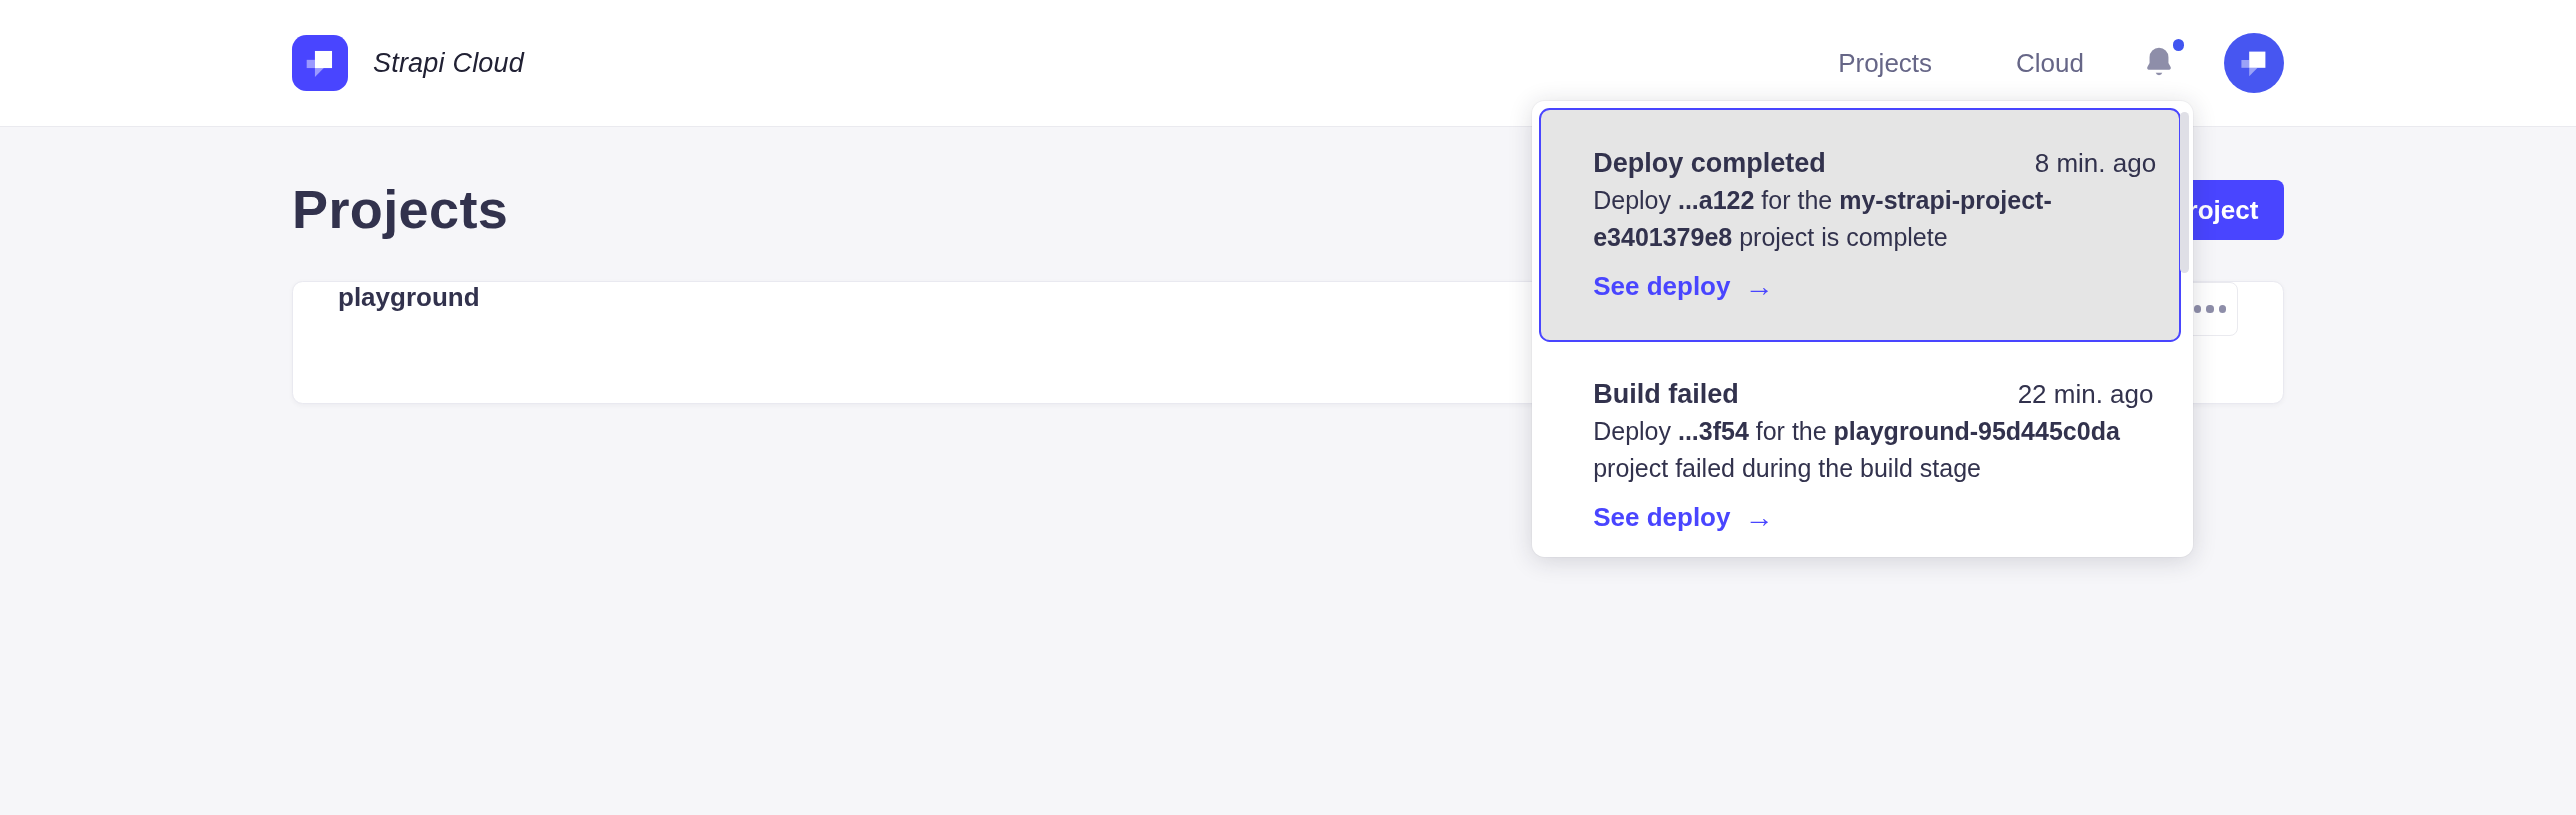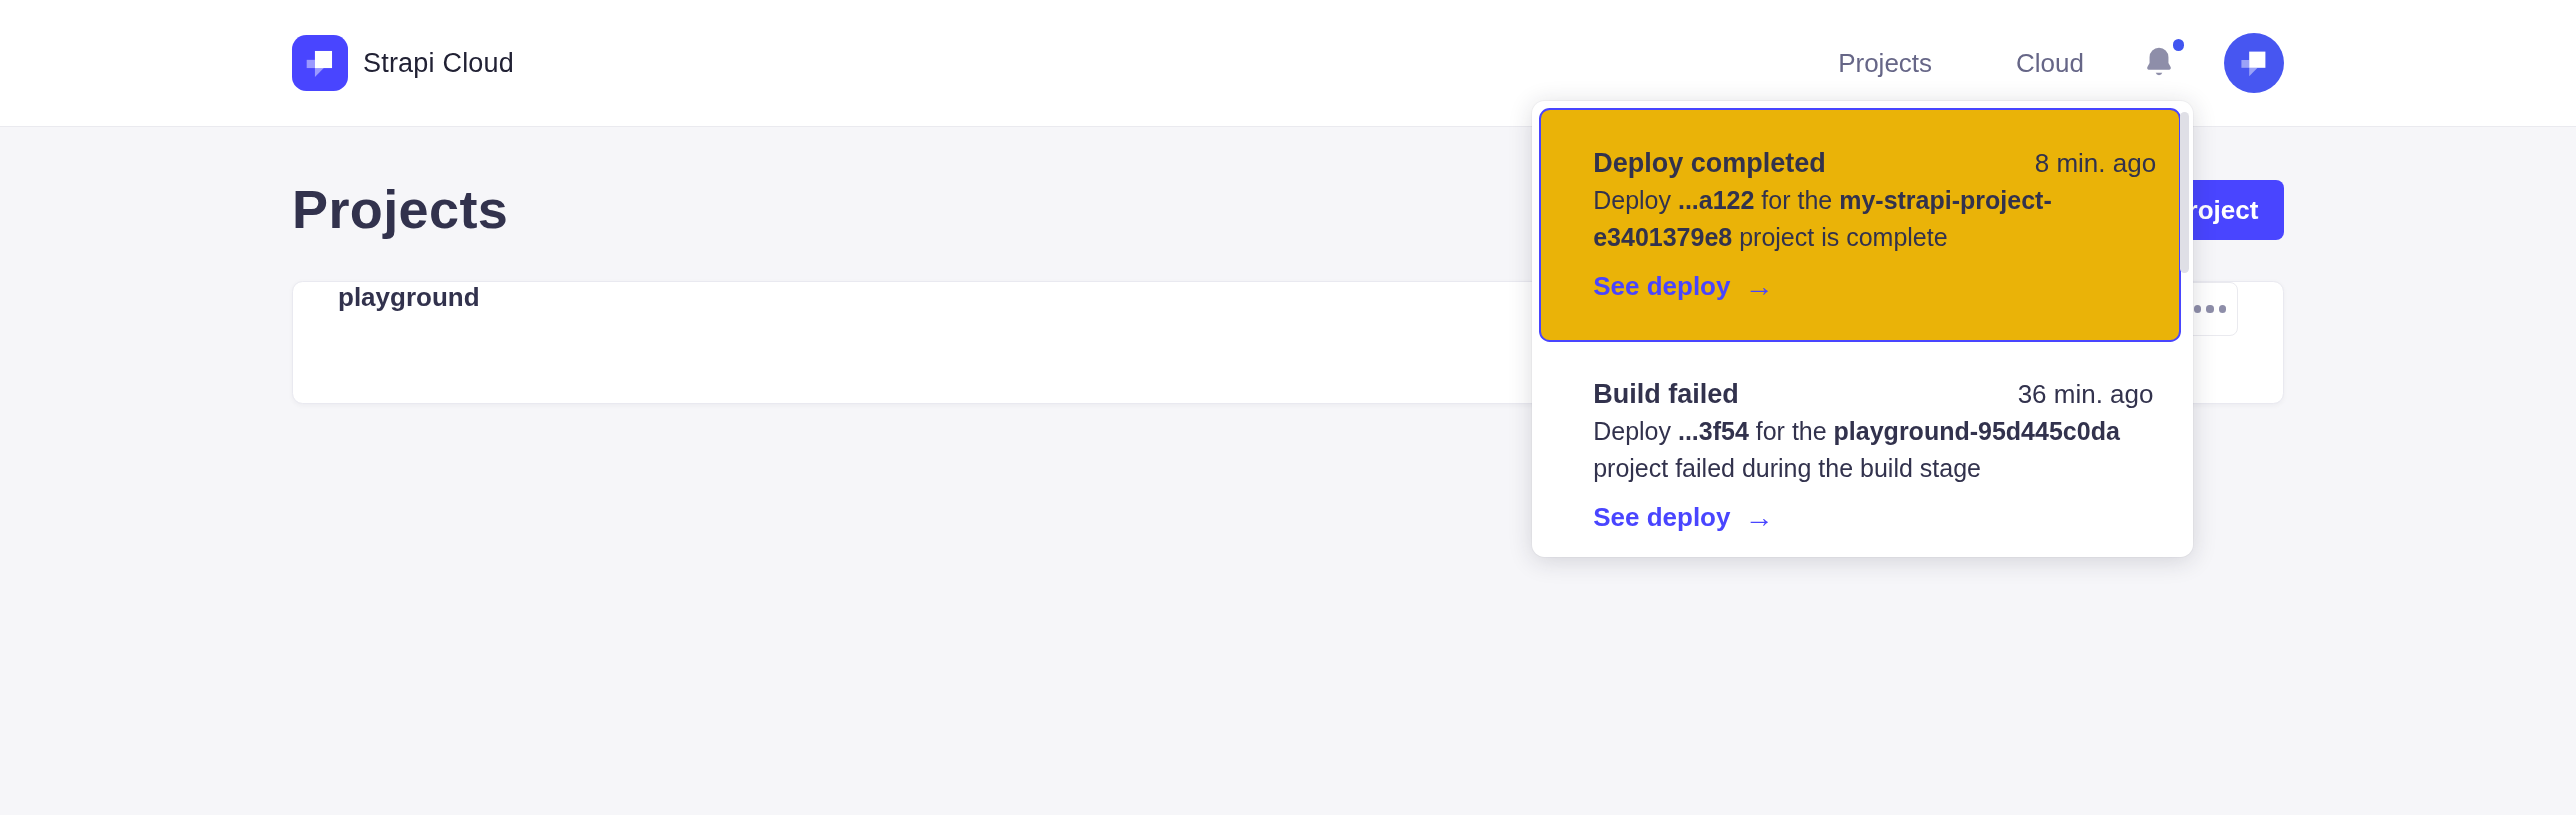--- a/index.html
+++ b/index.html
@@ -15,21 +15,21 @@
   
   .header {
     position: absolute; top: 0; left: 0; right: 0;
     height: 127px;
     background: #FFFFFF;
     border-bottom: 1.8px solid #EAEAEF;
     display: flex; align-items: center;
     padding: 0 292px;
     z-index: 10;
   }
-  .brand { display: flex; align-items: center; gap: 15px; cursor: pointer; }
+  .brand { display: flex; align-items: center; gap: 25px; cursor: pointer; font-style: italic; }
   .brand-logo {
     width: 56px; height: 56px; border-radius: 14.3px;
     background: #4945FF;
     display: flex; align-items: center; justify-content: center;
   }
   .brand-name { font-size: 27px; font-weight: 500; color: #212134; letter-spacing: 0.2px; }
   .header-right { margin-left: auto; display: flex; align-items: center; }
   .nav-link {
     font-size: 26px; color: #666687; text-decoration: none; cursor: pointer;
   }
@@ -93,21 +93,21 @@
     top: 101px; right: 383px;
     width: 661px;
     background: #FFFFFF;
     border-radius: 12.5px;
     box-shadow: 0 3.6px 25px rgba(33,33,52,0.16), 0 0 0 0.9px rgba(33,33,52,0.03);
     z-index: 50;
     padding: 7.2px 12.5px 21.5px 7.2px;
   }
   .notif-item { border-radius: 10.7px; }
   .notif-item.highlighted {
-    background: #eab308;
+    background: #e5e5e5;
     border: 2.7px solid #4945FF;
     padding: 35px 22.4px 35px 52px;
     margin-bottom: 7.2px;
   }
   .notif-item.plain { padding: 27px 27px 0 54px; }
   .notif-head { display: flex; align-items: baseline; justify-content: space-between; }
   .notif-title { font-size: 27px; font-weight: 700; color: #32324D; line-height: 37px; }
   .notif-time { font-size: 26px; font-weight: 400; color: #32324D; line-height: 37px; }
   .notif-body { font-size: 25px; color: #32324D; }
   .nline { display: block; line-height: 37px; white-space: nowrap; }
@@ -188,21 +188,21 @@
     </div>
     <a class="see-deploy">
         <span>See deploy</span>
         <span class="arrow">→</span>
       </a>
   </div>
 
   <div class="notif-item plain">
     <div class="notif-head">
       <span class="notif-title">Build failed</span>
-      <span class="notif-time">36 min. ago</span>
+      <span class="notif-time">22 min. ago</span>
     </div>
     <div class="notif-body">
       <span class="nline"><span>Deploy </span><b>...3f54</b><span> for the </span><b>playground-95d445c0da</b></span>
       <span class="nline"><span>project failed during the build stage</span></span>
     </div>
     <a class="see-deploy">
         <span>See deploy</span>
         <span class="arrow">→</span>
       </a>
   </div>

